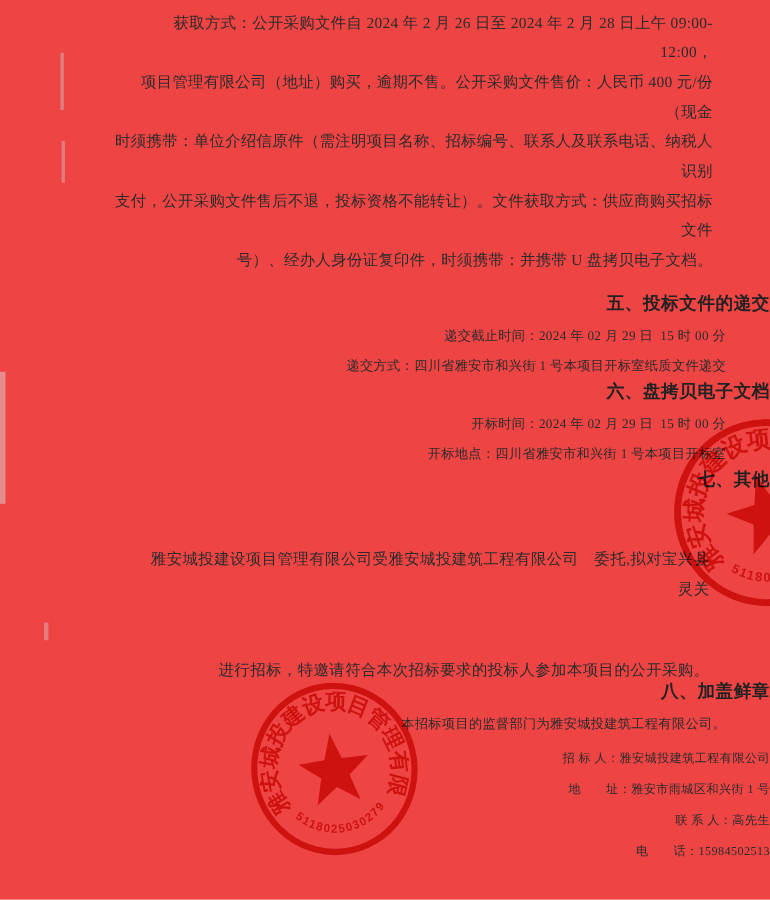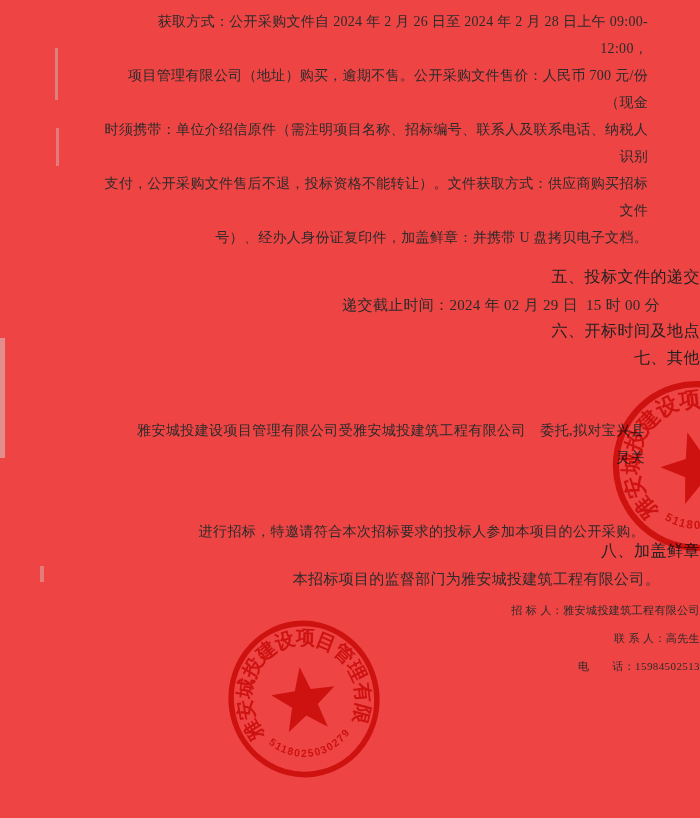--- a/index.html
+++ b/index.html
@@ -21,30 +21,30 @@
   .para { margin: 0 52px 0 100px; }
   .para .line {
     font-size: 14px; line-height: 27px;
     letter-spacing: 0.3px; white-space: pre-wrap;
     color: #2b2b2b;
   }
   .para .first { text-indent: 27px; }
 
   .heading {
     margin: 0 0 3px 100px;
-    font-size: 16px; font-weight: 400;
+    font-size: 16px; font-weight: 700;
     line-height: 24px; letter-spacing: 0.5px;
     color: #222;
     white-space: pre-wrap;
   }
   .intro { margin-bottom: 14px; }
 
   .sub {
     margin-left: 60px; margin-right: 40px;
-    font-size: 15px; line-height: 26.5px;
+    font-size: 12px; line-height: 26.5px;
     letter-spacing: 0.3px; white-space: pre-wrap;
     color: #2b2b2b;
   }
 
   .s7para { margin: 0 55px 0 80px; }
   .s7para .line {
     font-size: 14px; line-height: 27px;
     letter-spacing: 0.4px; white-space: pre-wrap;
     color: #2b2b2b;
     margin-top: 47px;
@@ -89,43 +89,47 @@
   .a4 { left: 40px; top: 566px; width: 4px; height: 16px; background: #d2d2d0; opacity: .4; }
 </style>
 </head>
 <body>
 
 <div class="page">
   <div class="doc">
 
     <div class="para intro">
       <div class="line first">获取方式：公开采购文件自 2024 年 2 月 26 日至 2024 年 2 月 28 日上午 09:00-12:00，</div>
-      <div class="line">项目管理有限公司（地址）购买，逾期不售。公开采购文件售价：人民币 700 元/份（现金</div>
+      <div class="line">项目管理有限公司（地址）购买，逾期不售。公开采购文件售价：人民币 400 元/份（现金</div>
       <div class="line">时须携带：单位介绍信原件（需注明项目名称、招标编号、联系人及联系电话、纳税人识别</div>
       <div class="line">支付，公开采购文件售后不退，投标资格不能转让）。文件获取方式：供应商购买招标文件</div>
-      <div class="line">号）、经办人身份证复印件，加盖鲜章：并携带 U 盘拷贝电子文档。</div>
+      <div class="line">号）、经办人身份证复印件，时须携带：并携带 U 盘拷贝电子文档。</div>
     </div>
 
     <div class="heading">五、投标文件的递交</div>
     <div class="sub">递交截止时间：2024 年 02 月 29 日  15 时 00 分</div>
+    <div class="sub">递交方式：四川省雅安市和兴街 1 号本项目开标室纸质文件递交</div>
 
-    <div class="heading">六、开标时间及地点</div>
+    <div class="heading">六、盘拷贝电子文档</div>
+    <div class="sub">开标时间：2024 年 02 月 29 日  15 时 00 分</div>
+    <div class="sub">开标地点：四川省雅安市和兴街 1 号本项目开标室</div>
 
     <div class="heading">七、其他</div>
     <div class="s7para">
       <div class="line first">雅安城投建设项目管理有限公司受雅安城投建筑工程有限公司　委托,拟对宝兴县灵关</div>
       <div class="line">进行招标，特邀请符合本次招标要求的投标人参加本项目的公开采购。</div>
     </div>
 
     <div class="heading pull6">八、加盖鲜章</div>
     <div class="sub">本招标项目的监督部门为雅安城投建筑工程有限公司。</div>
 
 
     <div class="contact">
       <div class="line">招 标 人：雅安城投建筑工程有限公司</div>
+      <div class="line">地　　址：雅安市雨城区和兴街 1 号</div>
       <div class="line">联 系 人：高先生</div>
       <div class="line">电　　话：15984502513</div>
 
     </div>
 
   </div>
 
   <div class="seal seal-main">
     <svg viewBox="0 0 200 200" preserveAspectRatio="none" aria-hidden="true">
       <circle cx="100" cy="100" r="91" fill="none" stroke="#d9322d" stroke-width="7"></circle>

